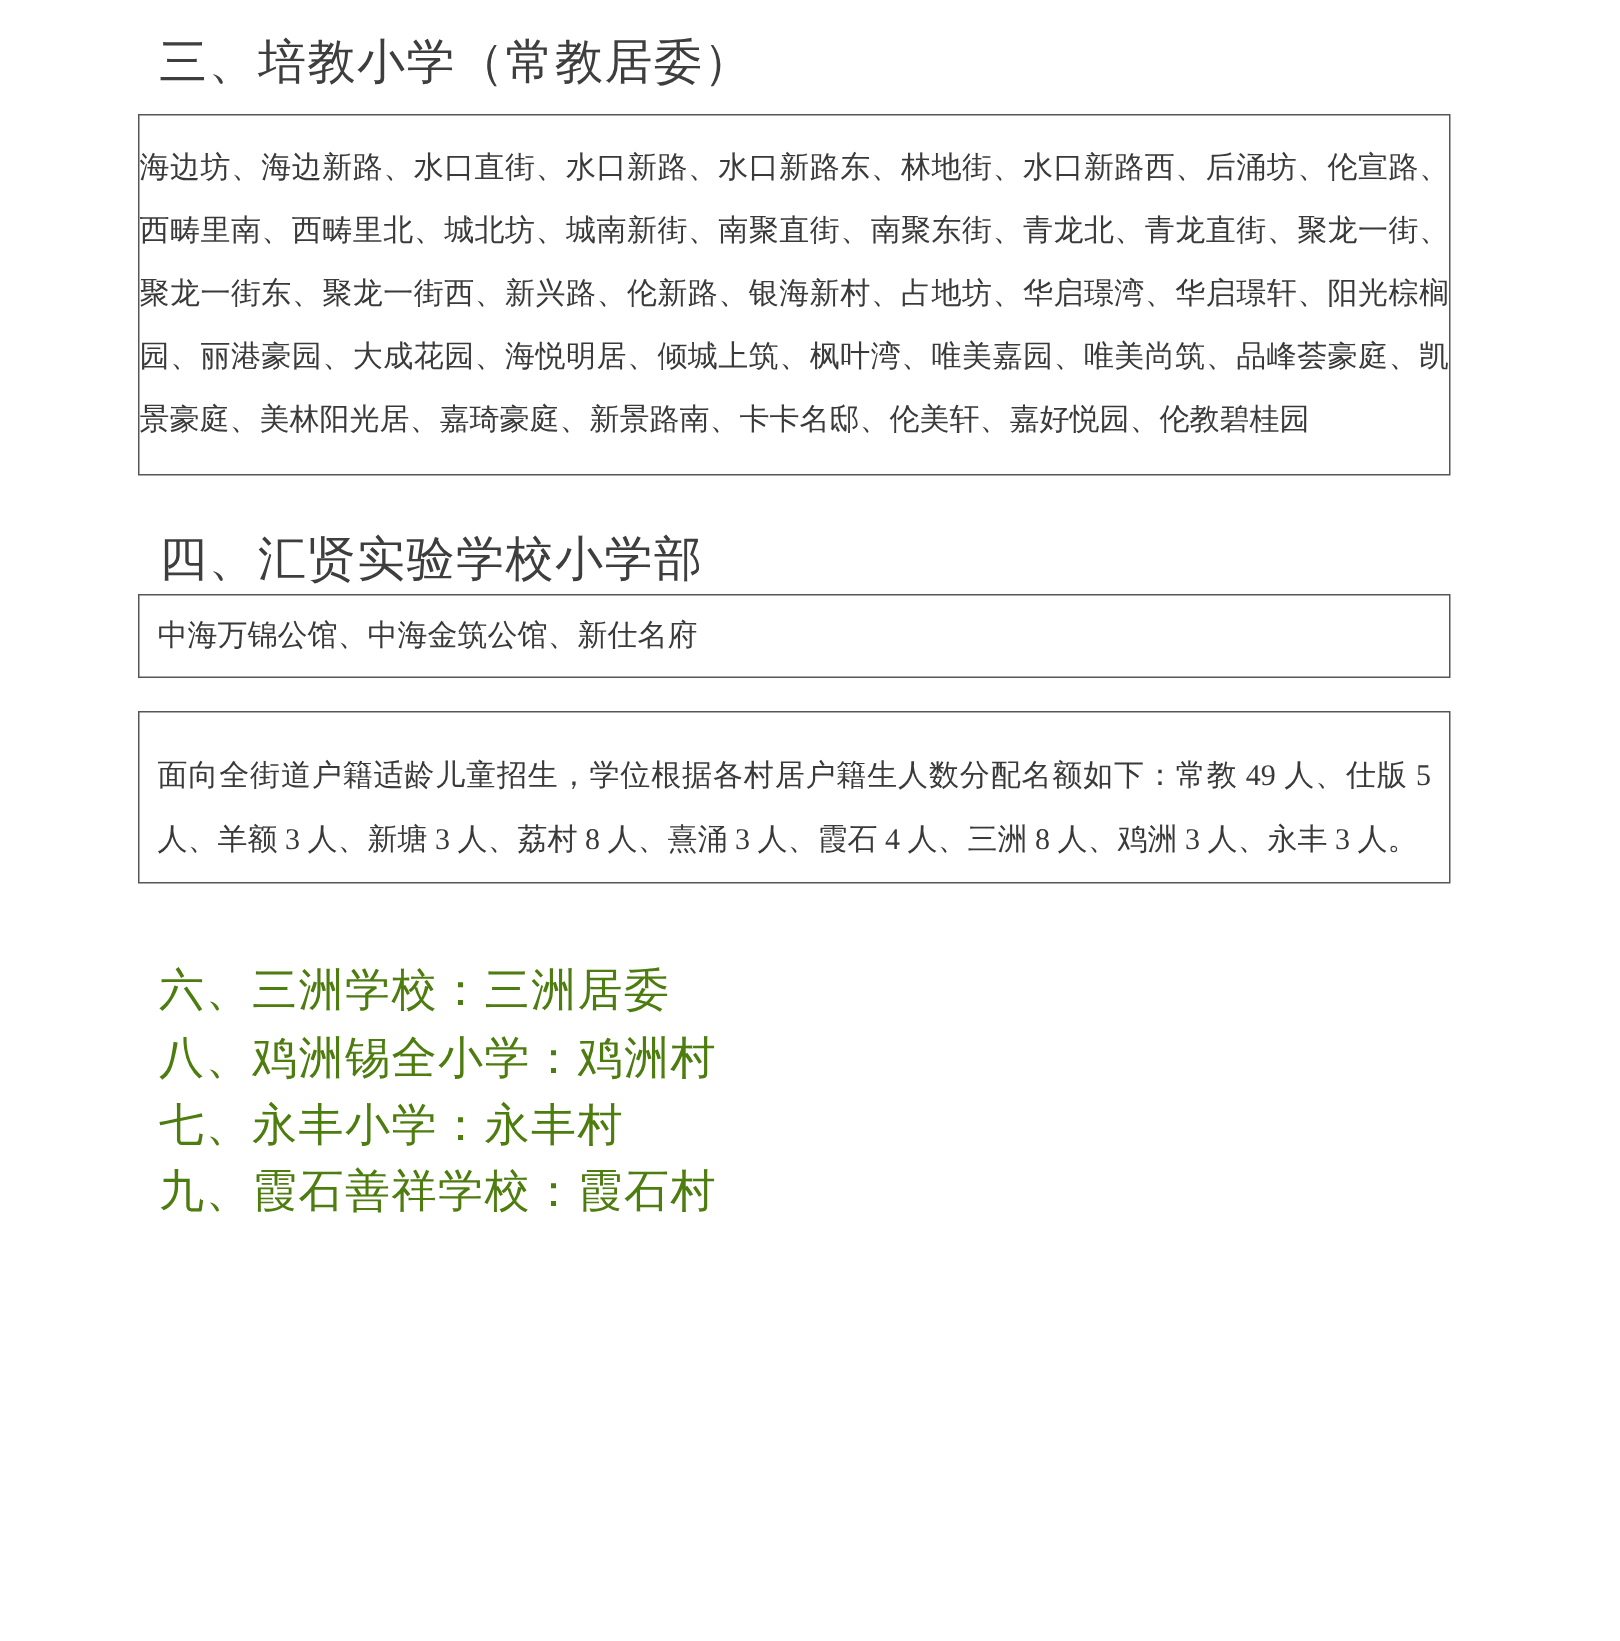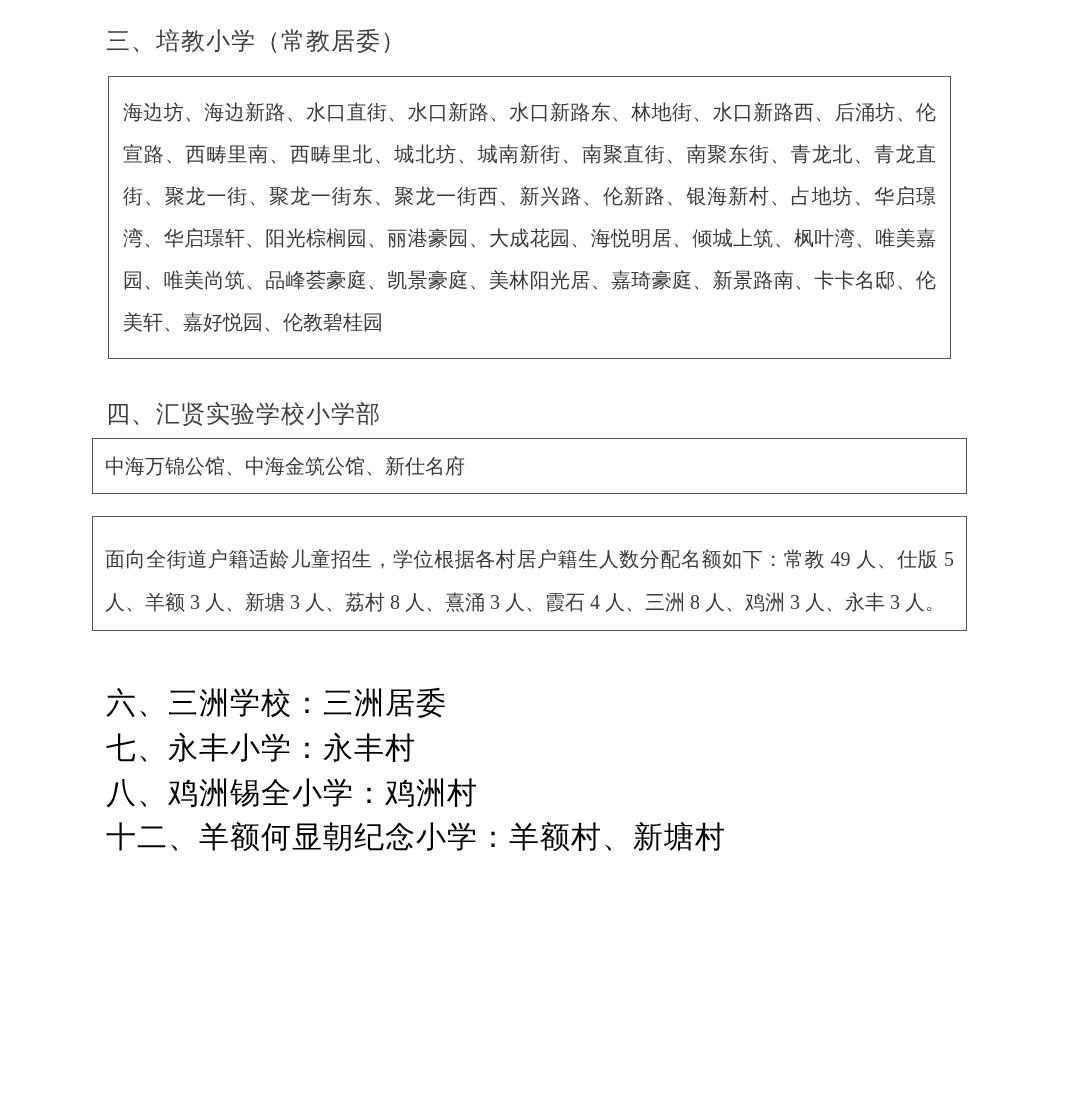--- a/index.html
+++ b/index.html
@@ -10,43 +10,43 @@
     height: 1094px;
     overflow: hidden;
   }
   .page {
     width: 1080px;
     height: 1094px;
     background: #ffffff;
     padding: 22px 113px 0 92px;
   }
   .section-heading {
-    font-size: 24px;
+    font-size: 32px;
     font-weight: 400;
     color: #3e3e3e;
     line-height: 38px;
     margin-left: 14px;
     letter-spacing: 1px;
   }
   .text-box {
     border: 1px solid #565656;
     color: #3a3a3a;
     font-size: 20px;
     line-height: 42px;
     text-align: justify;
     background: #ffffff;
   }
-  .box-1 { padding: 14px 14px 15px; margin: 16px 16px 36px; }
+  .box-1 { padding: 14px 0 15px; margin: 16px 0 36px; }
   .box-2 { padding: 6px 12px; margin: 5px 0 22px; }
   .box-3 { padding: 21px 12px 6px; margin: 8px 0 0; line-height: 43px; }
   .school-list { margin: 50px 0 0 14px; }
   .school-list-item {
     font-size: 30px;
     font-weight: 400;
-    color: #000000;
+    color: #4d7c0f;
     line-height: 44.8px;
     letter-spacing: 1px;
   }
 </style>
 </head>
 <body>
 
 <div class="page">
 
   <div>
@@ -58,18 +58,18 @@
     <h2 class="section-heading">四、汇贤实验学校小学部</h2>
     <div class="text-box box-2">中海万锦公馆、中海金筑公馆、新仕名府</div>
   </div>
 
   <div>
     <div class="text-box box-3">面向全街道户籍适龄儿童招生，学位根据各村居户籍生人数分配名额如下：常教 49 人、仕版 5 人、羊额 3 人、新塘 3 人、荔村 8 人、熹涌 3 人、霞石 4 人、三洲 8 人、鸡洲 3 人、永丰 3 人。</div>
   </div>
 
   <div class="school-list">
     <div class="school-list-item">六、三洲学校：三洲居委</div>
+    <div class="school-list-item">八、鸡洲锡全小学：鸡洲村</div>
     <div class="school-list-item">七、永丰小学：永丰村</div>
-    <div class="school-list-item">八、鸡洲锡全小学：鸡洲村</div>
-    <div class="school-list-item">十二、羊额何显朝纪念小学：羊额村、新塘村</div>
+    <div class="school-list-item">九、霞石善祥学校：霞石村</div>
   </div>
 
 </div>
 
 </body></html>

